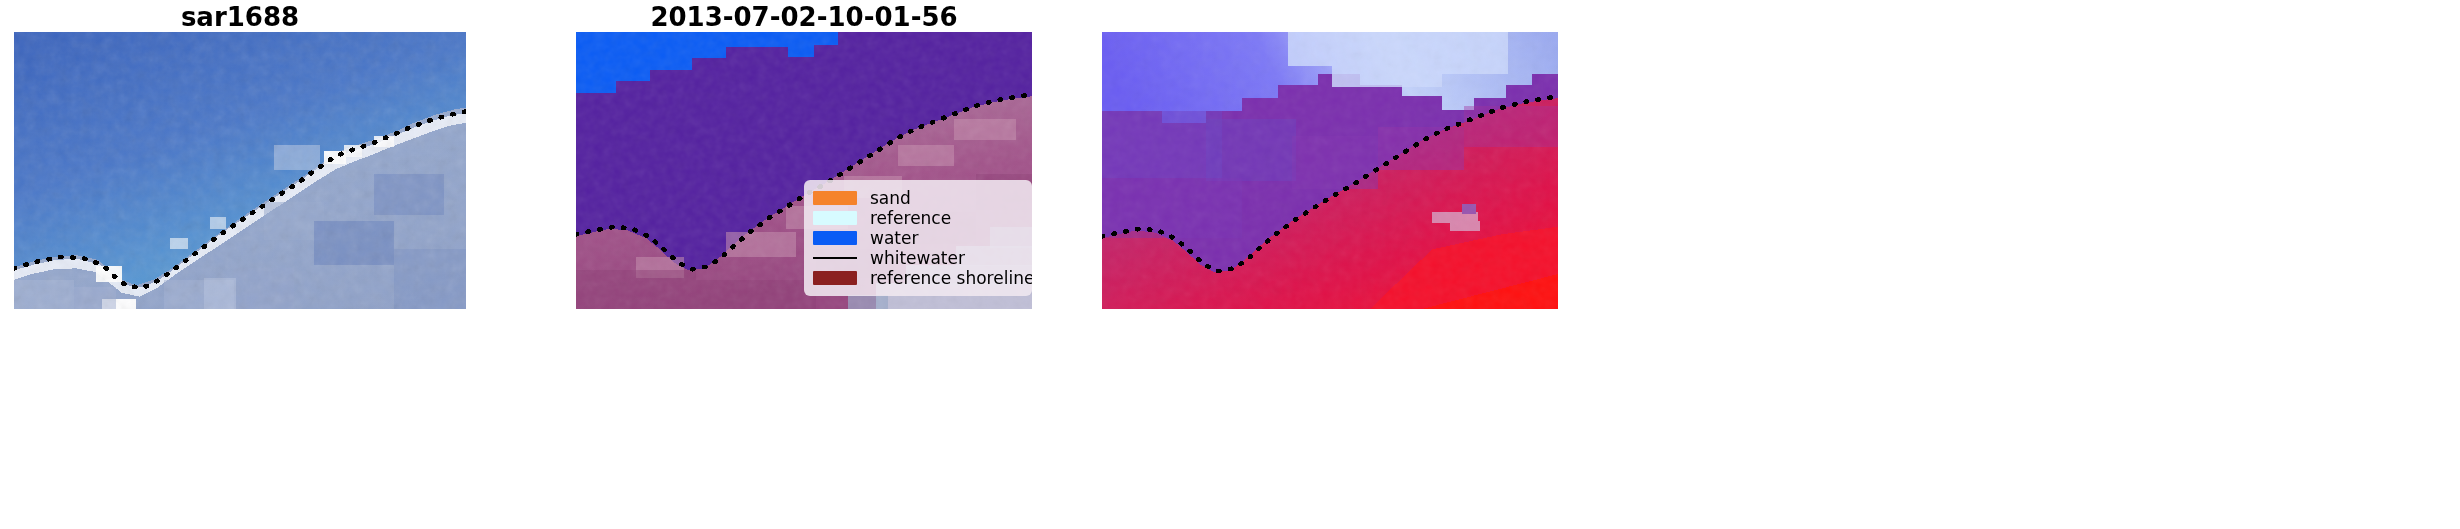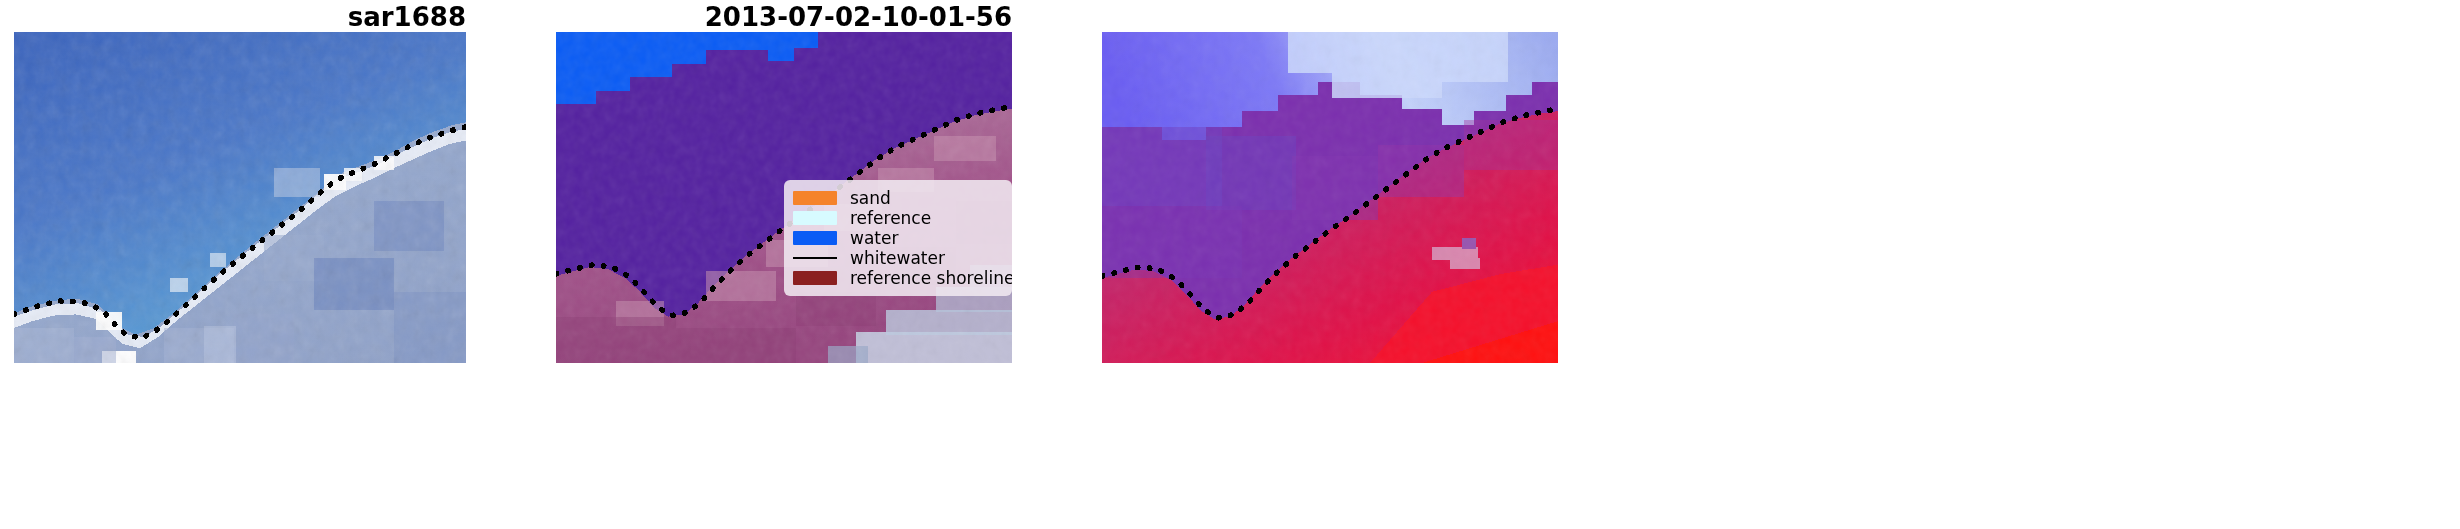--- a/index.html
+++ b/index.html
@@ -27,36 +27,36 @@
     position: absolute;
     top: 0;
     height: 529px;
   }
 
   .panel-title {
     position: absolute;
     top: 2px;
     left: 0;
     width: 100%;
-    text-align: right;
+    text-align: center;
     font-family: "DejaVu Sans", sans-serif;
     font-size: 26px;
     font-weight: bold;
     color: #000000;
     letter-spacing: 0px;
     line-height: 30px;
     white-space: nowrap;
   }
 
   .axes {
     position: absolute;
     top: 32px;
     left: 0;
     width: 100%;
-    height: 331px;
+    height: 277px;
     overflow: hidden;
     background: #0ea5e9;
   }
 
   .imglayer, .imglayer svg {
     position: absolute;
     top: 0;
     left: 0;
     width: 100%;
     height: 100%;
@@ -167,21 +167,21 @@
           <rect x="0" y="0" width="452" height="293" filter="url(#px1)" opacity="0.55"></rect>
 
           <path d="M0,250 L22,243 L46,238 L68,239 L88,246 L100,258 L112,268 L128,271 L146,262
                    L164,248 L184,232 L204,216 L226,200 L246,186 L266,172 L286,158 L304,144
                    L322,131 L340,124 L358,118 L376,110 L394,102 L414,94 L434,88 L452,84" fill="none" stroke="#000000" stroke-width="5" stroke-linecap="round" stroke-dasharray="1 11"></path>
         </svg>
       </div>
     </div>
   </div>
 
-  <div class="panel" id="p2" style="left:556px; width:456px;">
+  <div class="panel" id="p2" style="left:576px; width:456px;">
     <div class="panel-title">2013-07-02-10-01-56</div>
     <div class="axes">
       <div class="imglayer">
         <svg viewBox="0 0 456 293" preserveAspectRatio="none" shape-rendering="crispEdges">
           <defs>
             <linearGradient id="g2sand" x1="0" y1="0" x2="0.3" y2="1">
               <stop offset="0" stop-color="#b07aa0"></stop>
               <stop offset="0.55" stop-color="#a2538a"></stop>
               <stop offset="1" stop-color="#96457e"></stop>
             </linearGradient>

